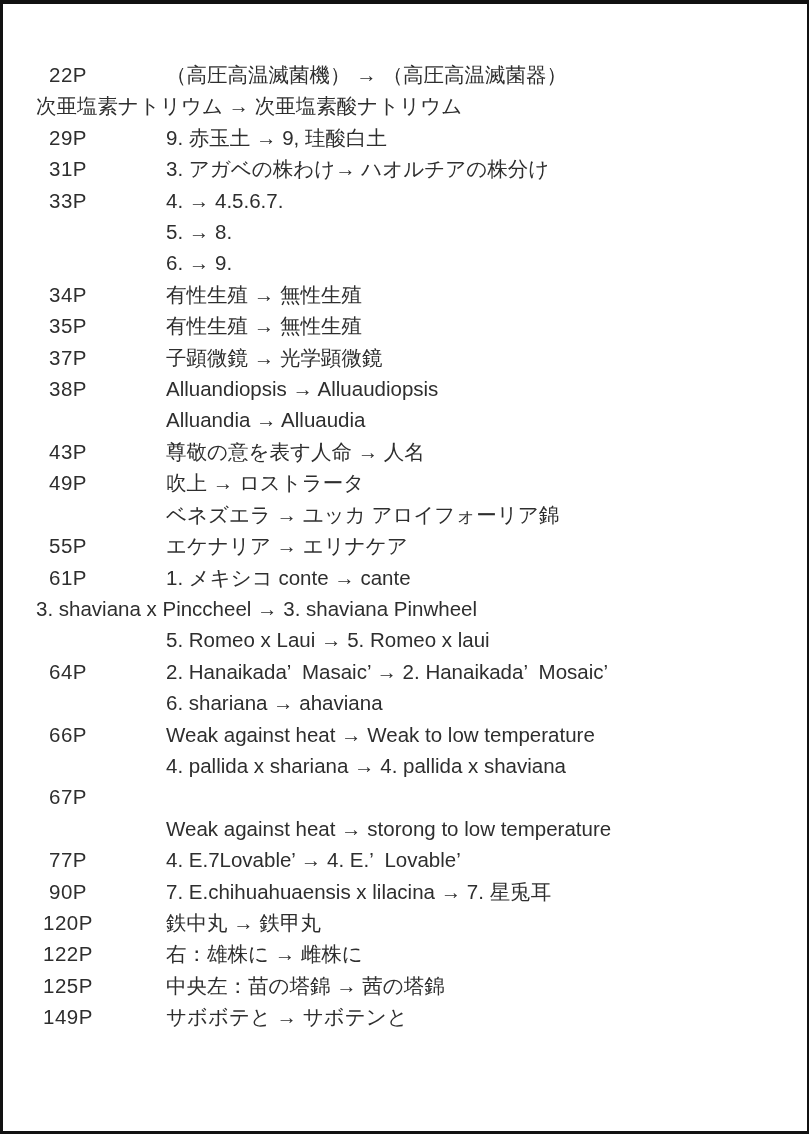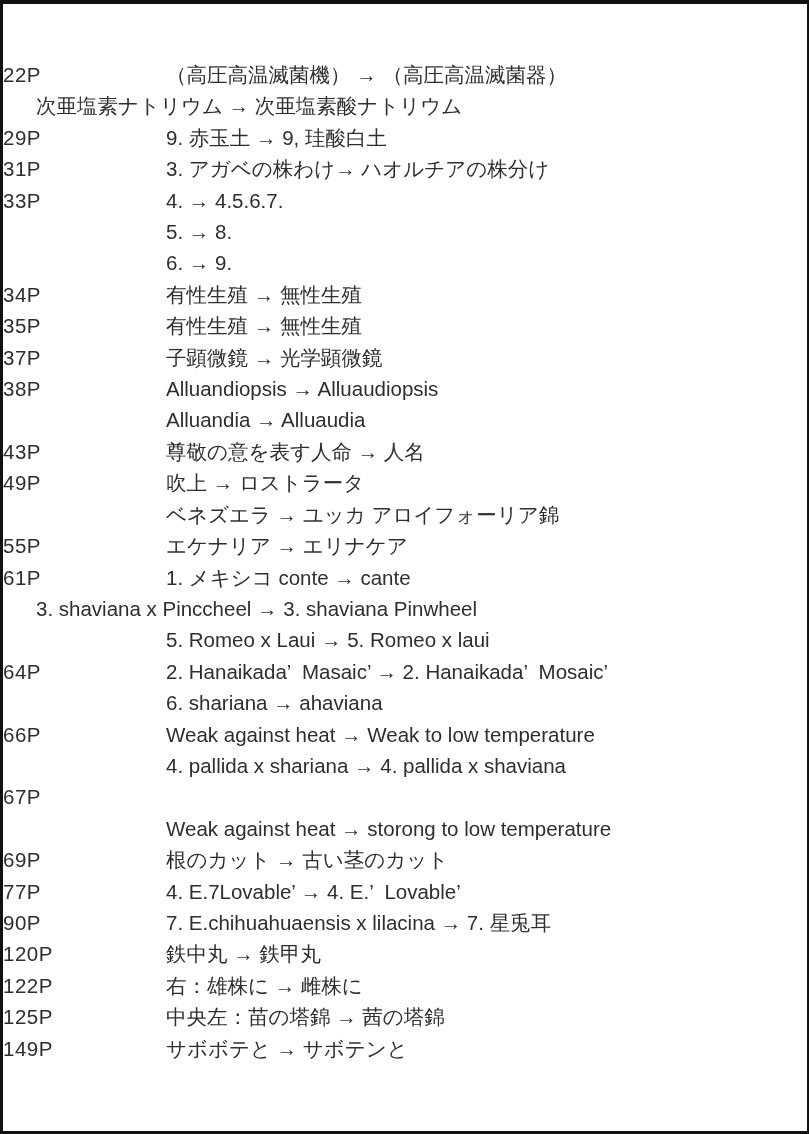--- a/index.html
+++ b/index.html
@@ -27,21 +27,21 @@
   .row {
     display: flex;
     align-items: baseline;
     line-height: 31.4px;
     font-size: 20.5px;
     white-space: pre;
   }
   .pagenum {
     display: inline-block;
     width: 130px;
-    text-align: left;
+    text-align: center;
     letter-spacing: 0.5px;
     flex: 0 0 auto;
   }
   .correction {
     display: inline-block;
     margin-left: 33px;
     flex: 0 0 auto;
   }
 </style>
 </head>
@@ -67,21 +67,20 @@
       <div class="row"><span class="pagenum">55P</span><span class="correction">エケナリア → エリナケア</span></div>
       <div class="row"><span class="pagenum">61P</span><span class="correction">1. メキシコ conte → cante</span></div>
       <div class="row"><span class="correction">3. shaviana x Pinccheel → 3. shaviana Pinwheel</span></div>
       <div class="row"><span class="pagenum"></span><span class="correction">5. Romeo x Laui → 5. Romeo x laui</span></div>
       <div class="row"><span class="pagenum">64P</span><span class="correction">2. Hanaikada’  Masaic’ → 2. Hanaikada’  Mosaic’</span></div>
       <div class="row"><span class="pagenum"></span><span class="correction">6. shariana → ahaviana</span></div>
       <div class="row"><span class="pagenum">66P</span><span class="correction">Weak against heat → Weak to low temperature</span></div>
       <div class="row"><span class="pagenum"></span><span class="correction">4. pallida x shariana → 4. pallida x shaviana</span></div>
       <div class="row"><span class="pagenum">67P</span></div>
       <div class="row"><span class="pagenum"></span><span class="correction">Weak against heat → storong to low temperature</span></div>
-      <div class="row"><span class="pagenum">69P</span><span class="correction">根のカット → 古い茎のカット</span></div>
       <div class="row"><span class="pagenum">77P</span><span class="correction">4. E.7Lovable’ → 4. E.’  Lovable’</span></div>
       <div class="row"><span class="pagenum">90P</span><span class="correction">7. E.chihuahuaensis x lilacina → 7. 星兎耳</span></div>
       <div class="row"><span class="pagenum">120P</span><span class="correction">鉄中丸 → 鉄甲丸</span></div>
       <div class="row"><span class="pagenum">122P</span><span class="correction">右：雄株に → 雌株に</span></div>
       <div class="row"><span class="pagenum">125P</span><span class="correction">中央左：苗の塔錦 → 茜の塔錦</span></div>
       <div class="row"><span class="pagenum">149P</span><span class="correction">サボボテと → サボテンと</span></div>
     </div>
 </div>
 
 </body></html>

